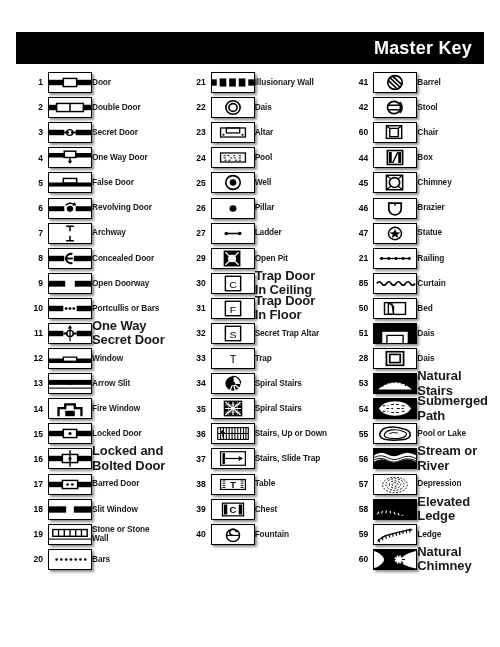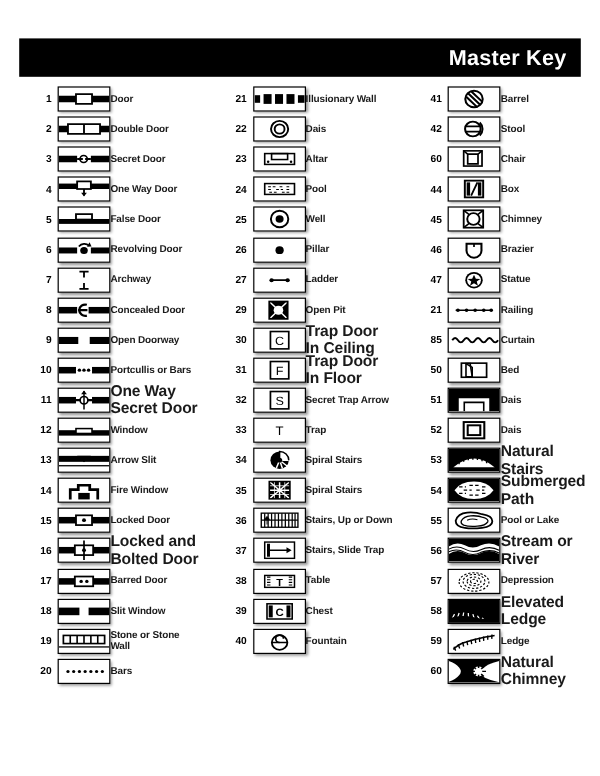--- a/index.html
+++ b/index.html
@@ -471,21 +471,21 @@
 In Floor</div>
         </div>
         <div class="key-row">
           <div class="row-num">32</div>
           <div class="icon-box">
             <svg viewBox="0 0 44 21" preserveAspectRatio="none">
               <rect x="14" y="2.5" width="16" height="16" fill="none" stroke="#000" stroke-width="1.5"></rect>
            <text x="22" y="15" font-family="'Liberation Sans',sans-serif" font-size="11" text-anchor="middle" fill="#000">S</text>
             </svg>
           </div>
-          <div class="row-label">Secret Trap Arrow</div>
+          <div class="row-label">Secret Trap Altar</div>
         </div>
         <div class="key-row">
           <div class="row-num">33</div>
           <div class="icon-box">
             <svg viewBox="0 0 44 21" preserveAspectRatio="none">
               <text x="22" y="15" font-family="'Liberation Sans',sans-serif" font-size="11.5" text-anchor="middle" fill="#000">T</text>
             </svg>
           </div>
           <div class="row-label">Trap</div>
         </div>
@@ -689,21 +689,21 @@
           <div class="icon-box">
             <svg viewBox="0 0 44 21" preserveAspectRatio="none">
               <rect x="0" y="0" width="44" height="21" fill="#000"></rect>
            <path d="M8 21 v-13 h28 v13" fill="#fff" stroke="#000" stroke-width="1.4"></path>
            <path d="M13.5 21 v-8.5 h17 v8.5" fill="none" stroke="#000" stroke-width="1.4"></path>
             </svg>
           </div>
           <div class="row-label">Dais</div>
         </div>
         <div class="key-row">
-          <div class="row-num">52</div>
+          <div class="row-num">28</div>
           <div class="icon-box">
             <svg viewBox="0 0 44 21" preserveAspectRatio="none">
               <rect x="13" y="3" width="18" height="15" fill="none" stroke="#000" stroke-width="1.8"></rect>
            <rect x="16.5" y="6" width="11" height="9" fill="none" stroke="#000" stroke-width="1.8"></rect>
             </svg>
           </div>
           <div class="row-label">Dais</div>
         </div>
         <div class="key-row">
           <div class="row-num">53</div>

